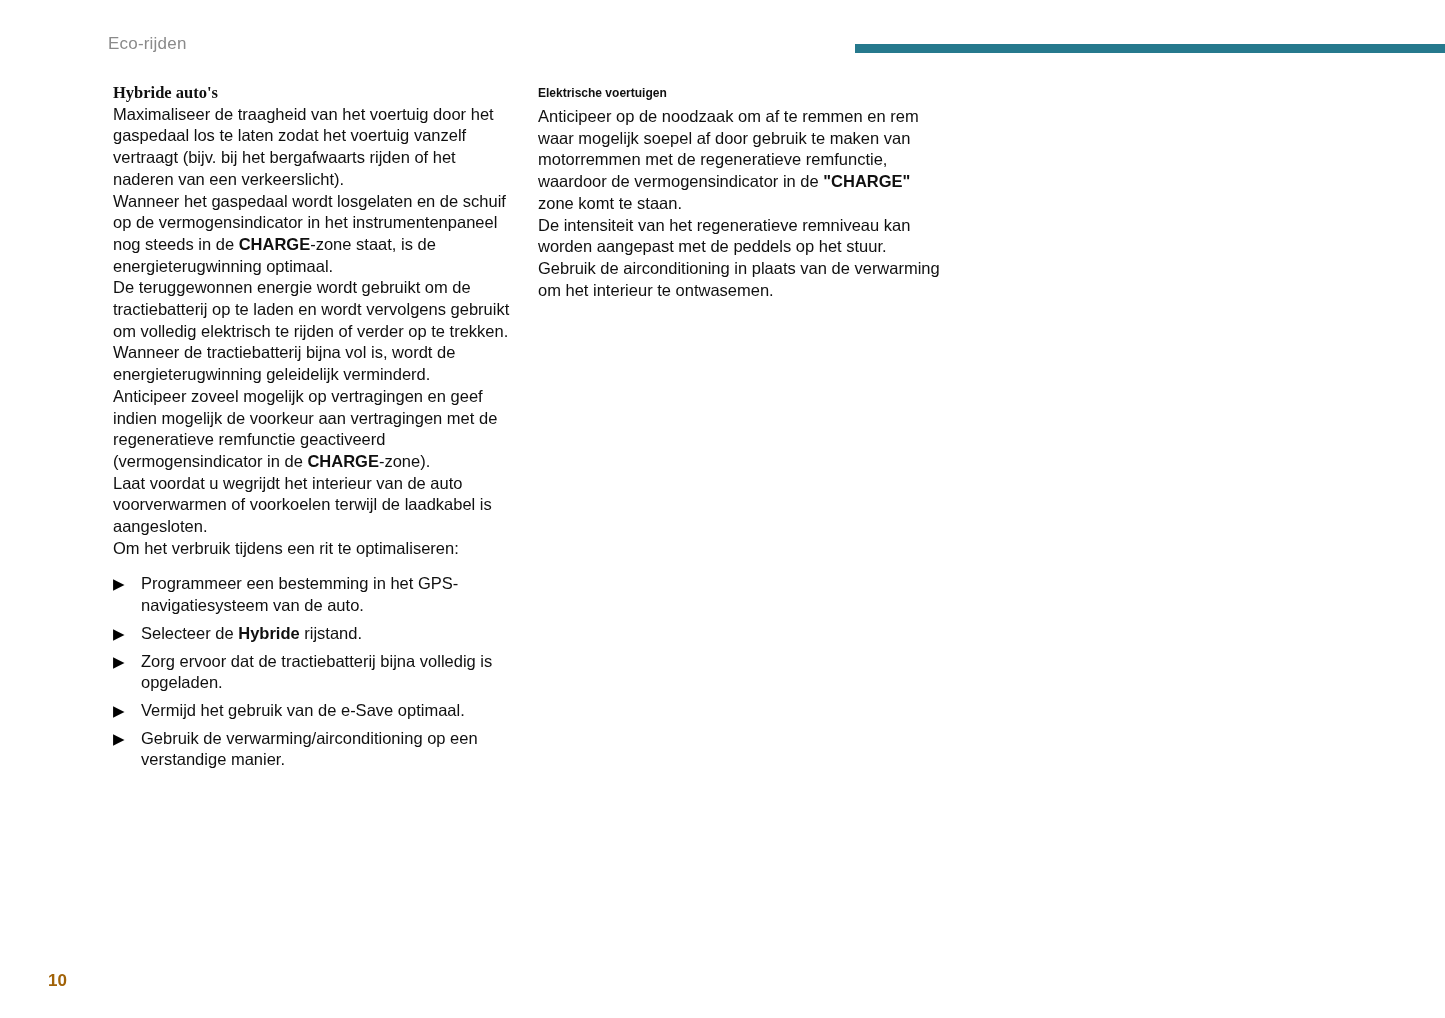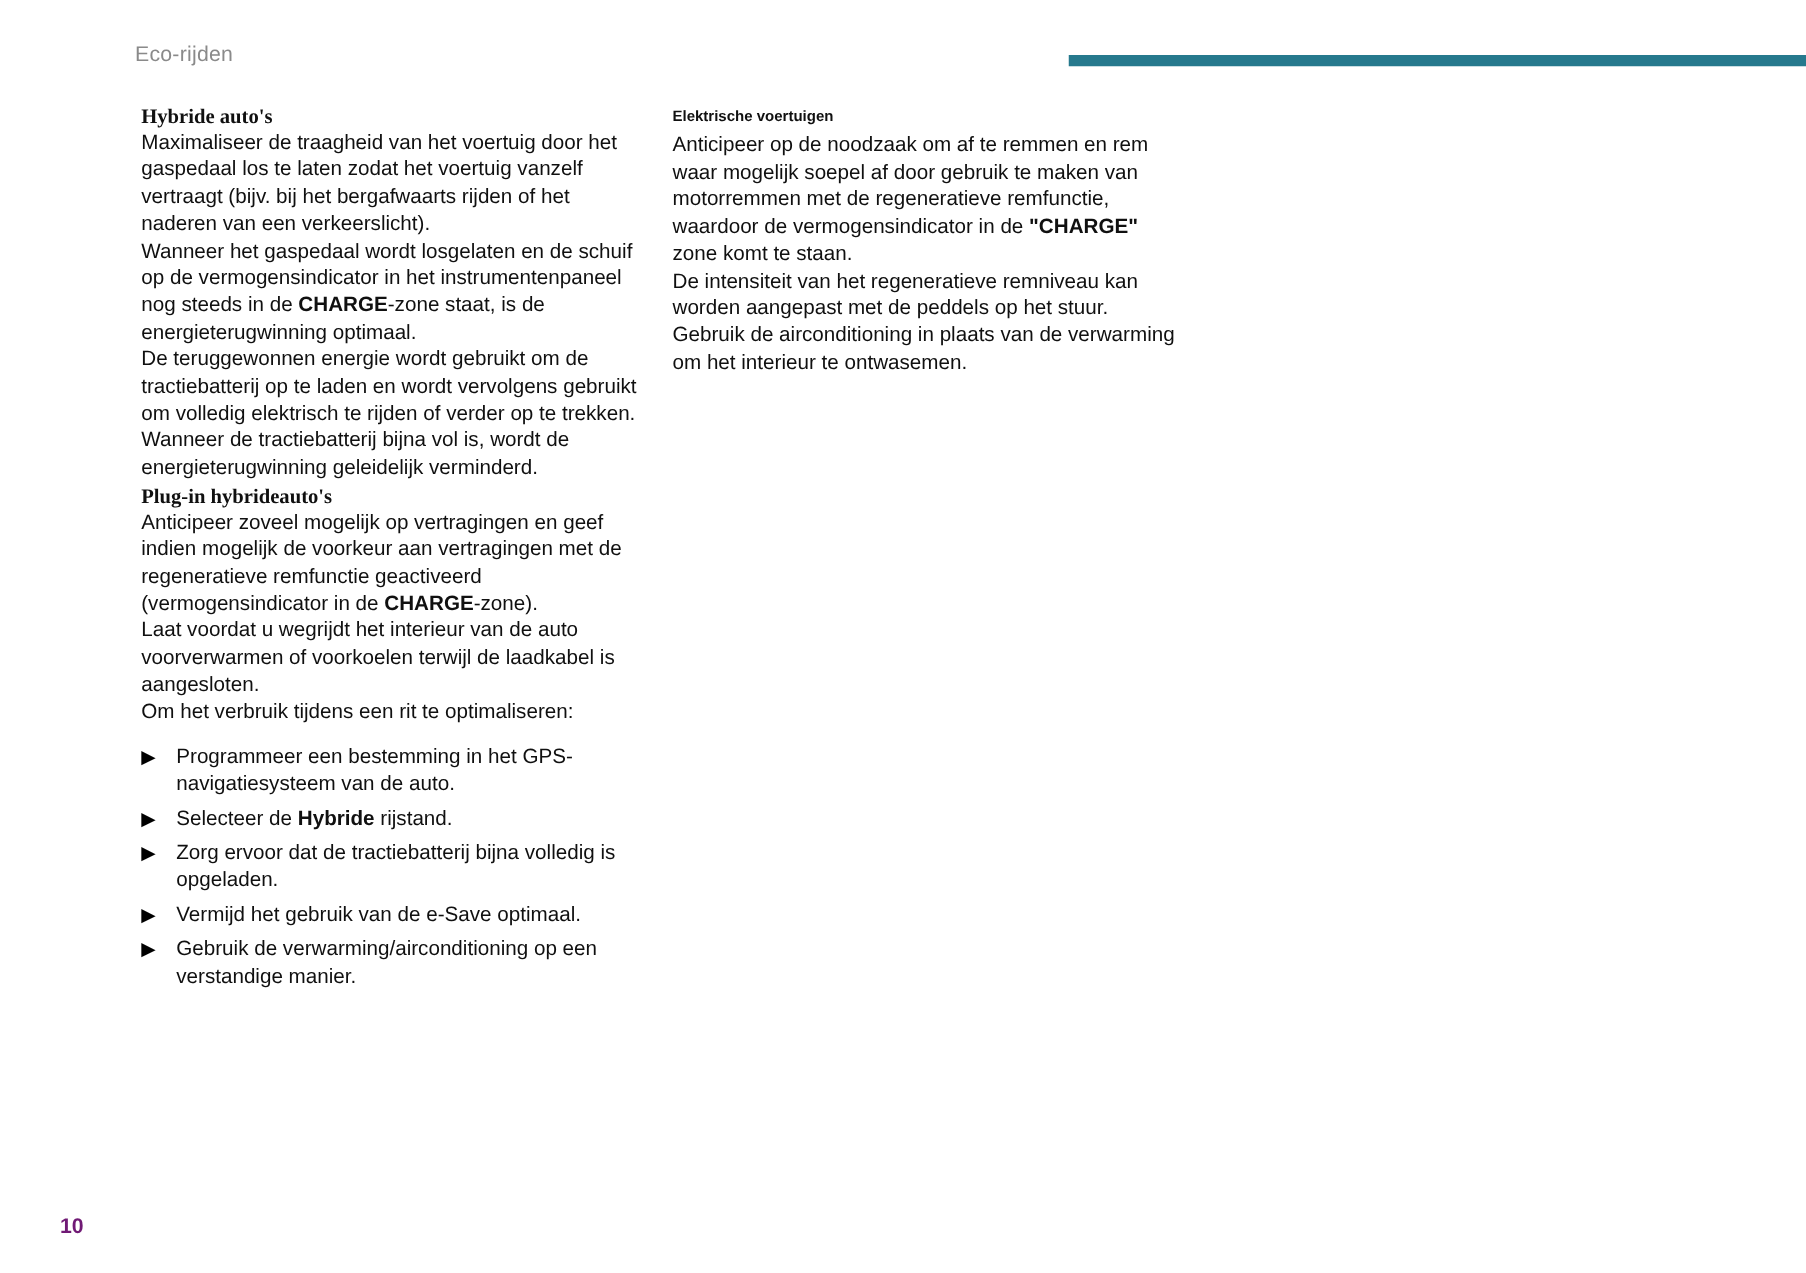--- a/index.html
+++ b/index.html
@@ -69,39 +69,38 @@
     color: #000000;
   }
   .list-item .li-text { flex: 1 1 auto; }
 
   .page-number {
     position: absolute;
     left: 48px;
     top: 971px;
     font-size: 17px;
     font-weight: bold;
-    color: #701a75;
+    color: #a16207;
   }
 </style>
 </head>
 <body>
 
 <div class="page">
 
   <span class="header-title">Eco-rijden</span>
 
   <div class="accent-bar" style="background: rgb(38, 121, 141);"></div>
 
   <div class="col col-left">
       <div class="para heading"><span class="b">Hybride auto's</span></div>
       <div class="para"><span>Maximaliseer de traagheid van het voertuig door het gaspedaal los te laten zodat het voertuig vanzelf vertraagt (bijv. bij het bergafwaarts rijden of het naderen van een verkeerslicht).</span></div>
       <div class="para"><span>Wanneer het gaspedaal wordt losgelaten en de schuif op de vermogensindicator in het instrumentenpaneel nog steeds in de </span><span class="b">CHARGE</span><span>-zone staat, is de energieterugwinning optimaal.</span></div>
       <div class="para"><span>De teruggewonnen energie wordt gebruikt om de tractiebatterij op te laden en wordt vervolgens gebruikt om volledig elektrisch te rijden of verder op te trekken.</span></div>
       <div class="para"><span>Wanneer de tractiebatterij bijna vol is, wordt de energieterugwinning geleidelijk verminderd.</span></div>
-      <div class="para heading"><span class="b">Plug-in hybrideauto's</span></div>
       <div class="para"><span>Anticipeer zoveel mogelijk op vertragingen en geef indien mogelijk de voorkeur aan vertragingen met de regeneratieve remfunctie geactiveerd (vermogensindicator in de </span><span class="b">CHARGE</span><span>-zone).</span></div>
       <div class="para"><span>Laat voordat u wegrijdt het interieur van de auto voorverwarmen of voorkoelen terwijl de laadkabel is aangesloten.</span></div>
       <div class="para"><span>Om het verbruik tijdens een rit te optimaliseren:</span></div>
       <div class="list-item">
         <span class="arrow">▶</span>
         <span class="li-text"><span>Programmeer een bestemming in het GPS-navigatiesysteem van de auto.</span></span>
       </div>
       <div class="list-item">
         <span class="arrow">▶</span>
         <span class="li-text"><span>Selecteer de </span><span class="b">Hybride</span><span> rijstand.</span></span>

